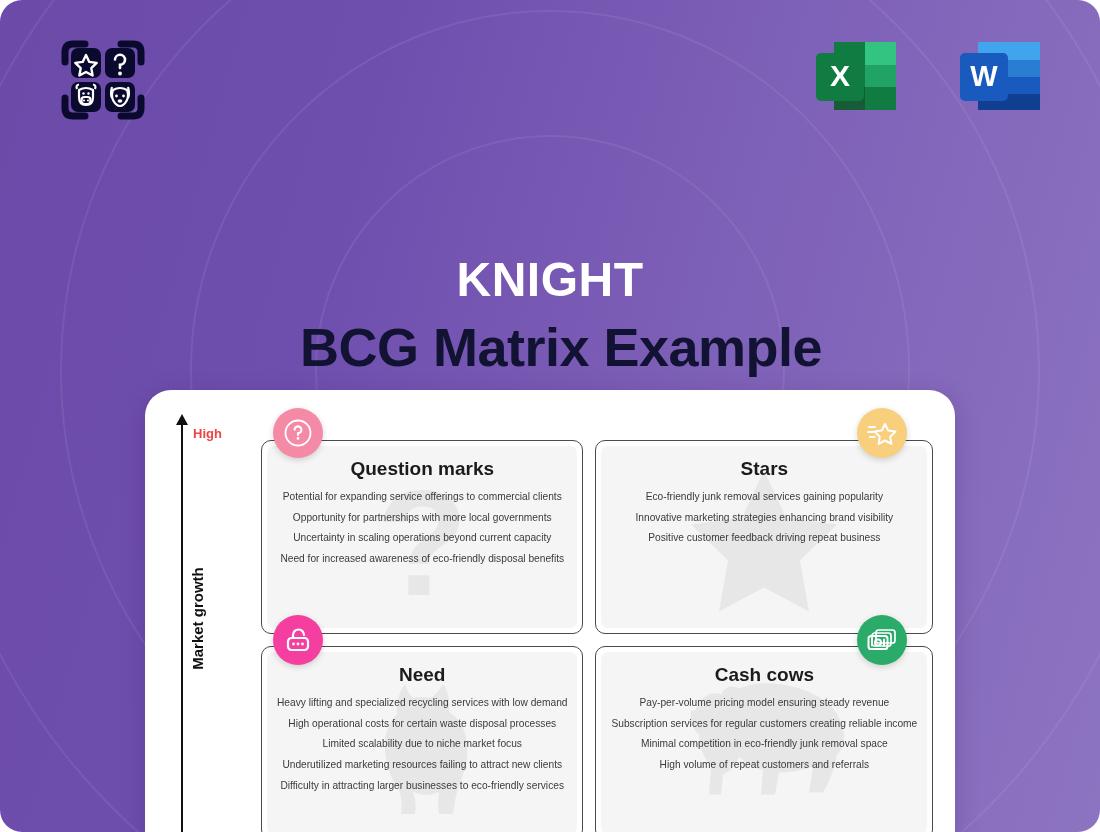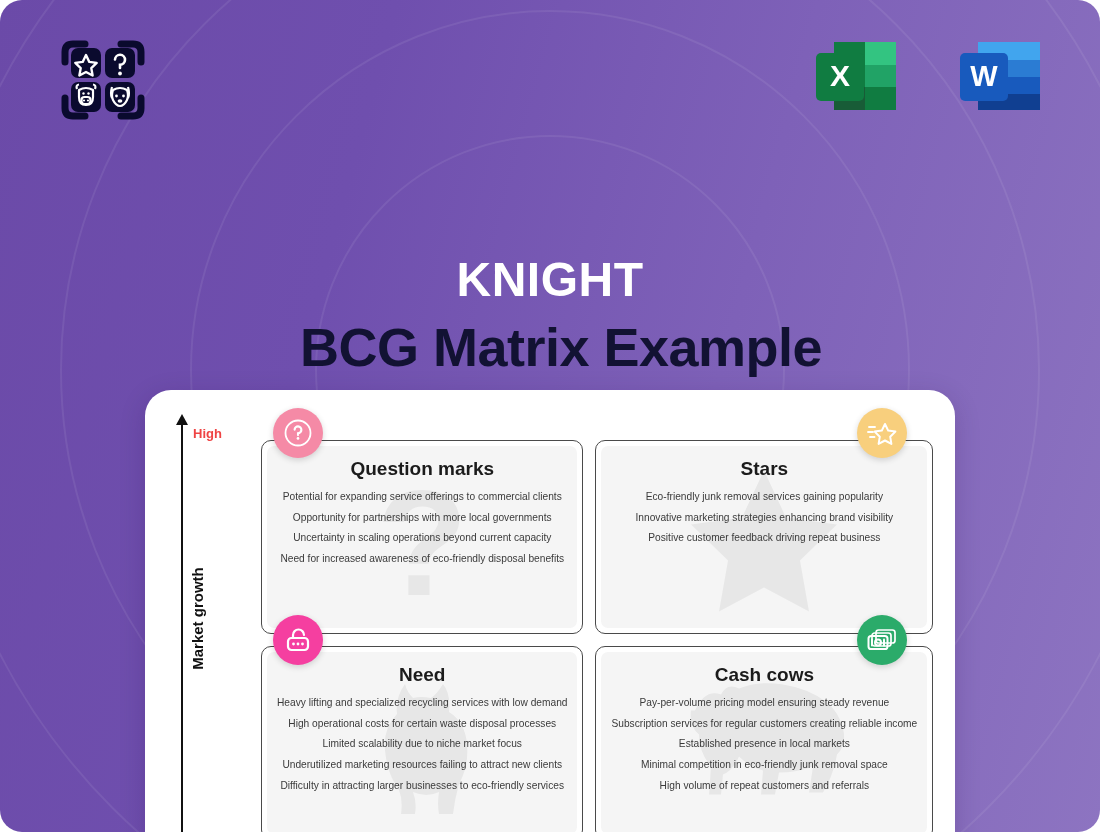--- a/index.html
+++ b/index.html
@@ -299,21 +299,20 @@
         <div class="quad-inner">
           <div class="watermark">
             <svg width="170" height="155" viewBox="0 0 170 155">
               <path d="M16 40 q10-22 26-16 q6-12 18-6 q20-8 44-4 q26 4 44 18 q12 10 16 26 q4 16 -6 26 q-4 22 -14 38 h-14 l4-26 q-16 6 -34 6 l-4 22 h-14 l2-24 q-14-4 -24-14 q-6 14 -16 18 l-2 20 h-12 l2-28 q-12-14 -12-32 q-10-8 -8-24 Z" fill="#111"></path>
             </svg>
           </div>
           <div class="quad-title">Cash cows</div>
           <div class="bullets">
             <div class="bullet">Pay-per-volume pricing model ensuring steady revenue</div>
             <div class="bullet">Subscription services for regular customers creating reliable income</div>
-            <div class="bullet">Established presence in local markets</div>
             <div class="bullet">Minimal competition in eco-friendly junk removal space</div>
             <div class="bullet">High volume of repeat customers and referrals</div>
           </div>
         </div>
       </div>
     </div>
 
     <div class="badge badge-q">
       <svg width="30" height="30" viewBox="0 0 30 30">
         <circle cx="15" cy="15" r="12.5" fill="none" stroke="#fff" stroke-width="1.8"></circle>

